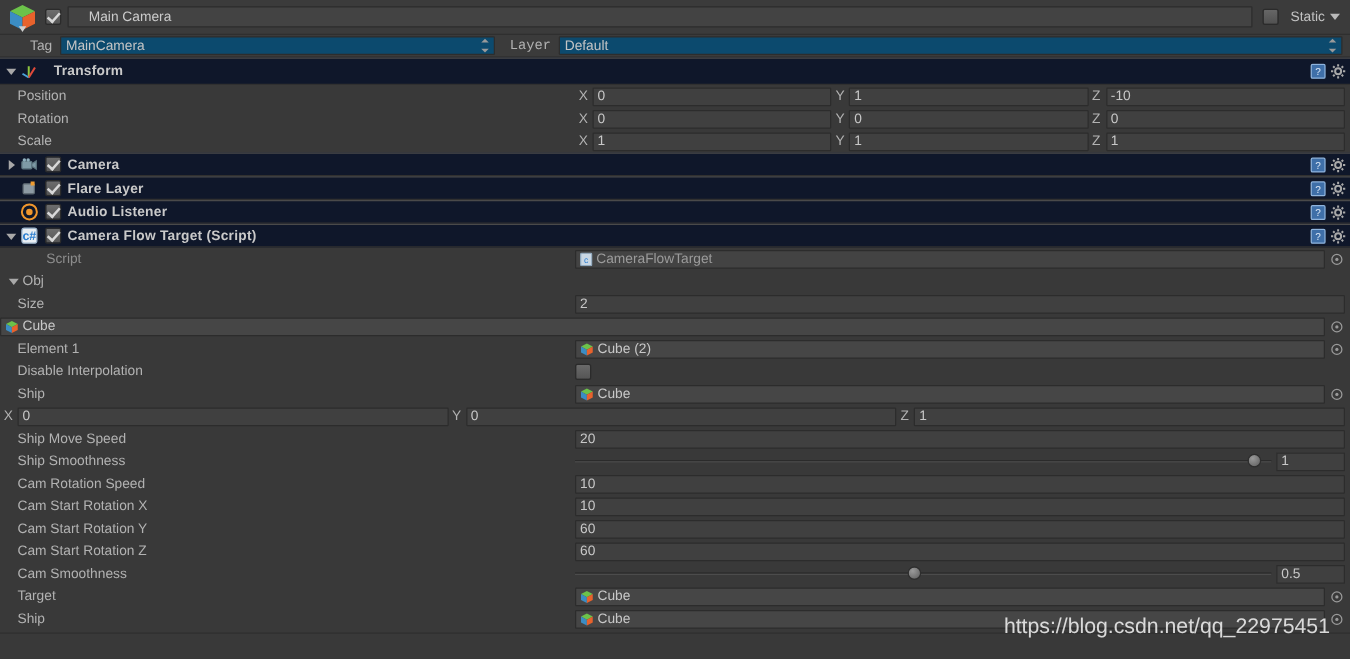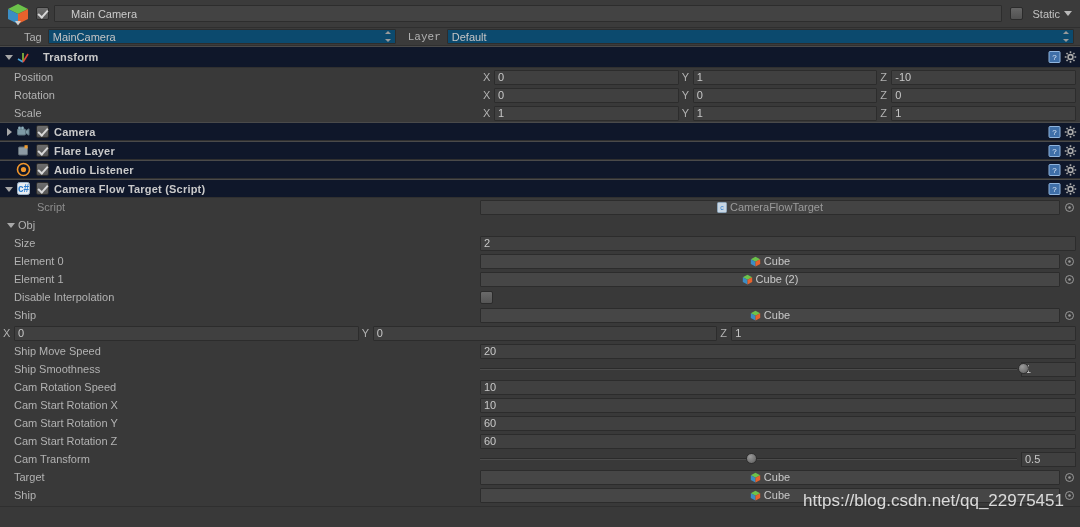--- a/index.html
+++ b/index.html
@@ -67,37 +67,37 @@
      border-top:4px solid transparent;border-bottom:4px solid transparent;border-left:5px solid #a8a8a8;}
   .foldout .tri-d{ position:absolute; left:1px; top:4px; width:0;height:0;
      border-left:4px solid transparent;border-right:4px solid transparent;border-top:5px solid #a8a8a8;}
   .comp-icon{ width:15px; height:15px; flex:0 0 15px; margin-right:4px; }
   .comp-title{ font-weight:bold; color:#c9c9c9; font-size:11px; letter-spacing:.2px;}
   .hdr-right{ position:absolute; right:3px; top:50%; transform:translateY(-50%); display:flex; align-items:center; gap:3px;}
   .book-ico{ width:13px;height:13px;}
   .gear-ico{ width:13px;height:13px;}
 
   
-  .prow{ height:18px; display:flex; align-items:center; position:relative;gap:20px; }
+  .prow{ height:18px; display:flex; align-items:center; position:relative; }
   .plabel{ width:460px; flex:0 0 460px; padding-left:14px; color:#b2b2b2; white-space:nowrap; overflow:hidden;}
   .plabel.i3{ }
   .plabel.dim{ color:#8d8d8d;padding-left:37px; }
   .pfield{ flex:1 1 auto; display:flex; align-items:center; padding-right:4px; }
 
   .txtbox{
     height:15px; background:#404040; border:1px solid #2c2c2c; border-radius:1px;
     display:flex; align-items:center; padding:0 3px; color:#c8c8c8; font-size:11px;
     flex:1 1 auto; min-width:0;
   }
   .axis{ display:flex; align-items:center; flex:1 1 0; min-width:0; }
   .axis .ax{ width:14px; flex:0 0 14px; color:#b2b2b2; padding-left:3px;}
   .objfield{
     height:15px; background:#464646; border:1px solid #2c2c2c; border-radius:1px;
     display:flex; align-items:center; padding:0 3px; color:#c8c8c8;
-    flex:1 1 auto; min-width:0; gap:3px;justify-content:center;
+    flex:1 1 auto; min-width:0; gap:3px;
   }
   .objfield.dimtext{ color:#9b9b9b; background:#434343; }
   .mini-cube{ width:11px; height:11px; flex:0 0 11px;}
   .mini-script{ width:10px; height:11px; flex:0 0 10px;}
   .picker{
     width:13px; flex:0 0 13px; height:13px; margin-left:3px;
     display:flex; align-items:center; justify-content:center;
   }
   .picker svg{ width:11px;height:11px;}
   .chk-sm{
@@ -417,21 +417,20 @@
   </div>
 
   <div class="prow">
     <span class="plabel i3">Size</span>
     <span class="pfield">
       <span class="txtbox">2</span>
     </span>
   </div>
 
   <div class="prow">
-    <span class="plabel i3">Element 0</span>
     <span class="pfield">
       <span class="objfield">
         <span class="mini-cube">
           <svg viewBox="0 0 11 11">
               <polygon points="5.5,0.7 10.2,3.2 5.5,5.7 0.8,3.2" fill="#6cc24a"></polygon>
               <polygon points="0.8,3.2 5.5,5.7 5.5,10.4 0.8,7.9" fill="#3b8dc4"></polygon>
               <polygon points="10.2,3.2 5.5,5.7 5.5,10.4 10.2,7.9" fill="#e8622c"></polygon>
             </svg>
         </span>
         <span>Cube</span>
@@ -556,21 +555,21 @@
 
   <div class="prow">
     <span class="plabel">Cam Start Rotation Z</span>
     <span class="pfield">
       <span class="txtbox">60</span>
     </span>
   </div>
 
 
   <div class="prow">
-    <span class="plabel">Cam Transform</span>
+    <span class="plabel">Cam Smoothness</span>
     <span class="pfield">
       <span class="slider-row">
         <span class="slider">
           <span class="track"></span>
           <span class="thumb" id="thumb-cam" style="left: 265.902px;"></span>
         </span>
         <span class="slider-val">0.5</span>
       </span>
     </span>
   </div>

